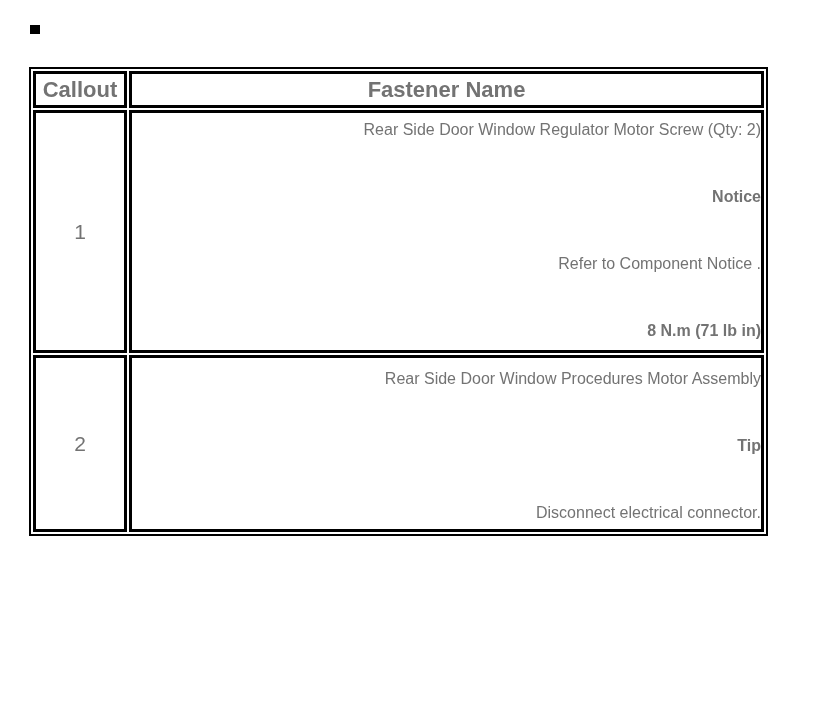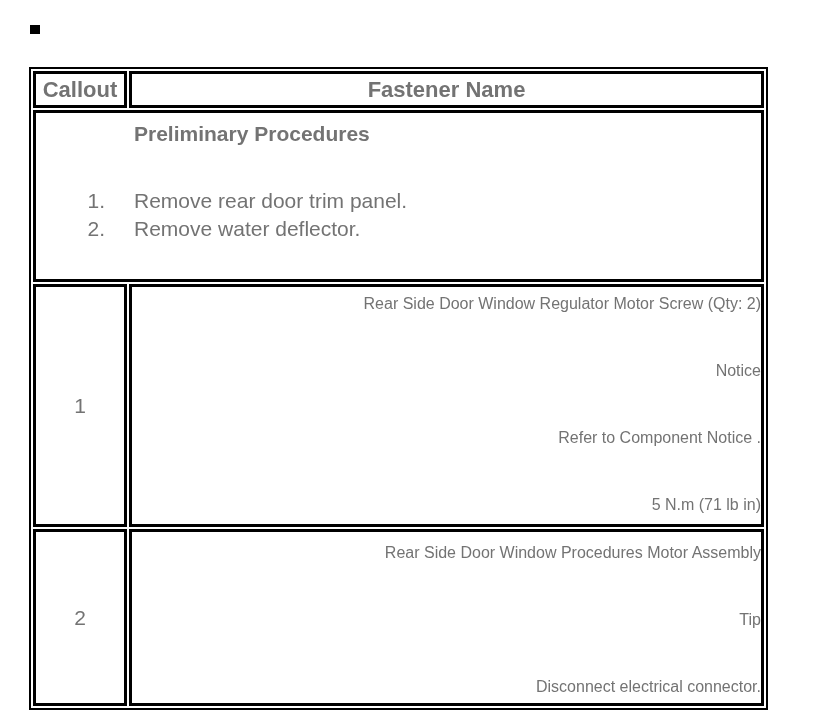--- a/index.html
+++ b/index.html
@@ -98,21 +98,21 @@
   }
   .component-cell p {
     margin: 0 0 45px 0;
     font-size: 16px;
     line-height: 22px;
     white-space: nowrap;
     text-align: right;
   }
   .component-cell p.first-r1 { margin-top: 6px; }
   .component-cell p.first-r2 { margin-top: 10px; }
-  .component-cell p.b { font-weight: normal; }
+  .component-cell p.b { font-weight: bold; }
   .component-cell p.last { margin-bottom: 0; }
 </style>
 </head>
 <body>
 
 <div class="sheet">
 
   <div class="stray-mark"></div>
 
   <table class="callout-table">
@@ -120,43 +120,28 @@
       <col class="col-callout">
       <col class="col-component">
     </colgroup>
 
     <tbody>
         <tr>
       <th class="hdr-cell">Callout</th>
       <th class="hdr-cell">Fastener Name</th>
     </tr>
 
-    <tr>
-      <td class="prelim-cell" colspan="2">
-        <div class="prelim-title">Preliminary Procedures</div>
-        <div class="prelim-steps">
-          <div class="prelim-step">
-            <span class="step-num">1.</span>
-            <span class="step-text">Remove rear door trim panel.</span>
-          </div>
-          <div class="prelim-step">
-            <span class="step-num">2.</span>
-            <span class="step-text">Remove water deflector.</span>
-          </div>
-        </div>
-      </td>
-    </tr>
 
     <tr>
       <td class="callout-cell row-1">1</td>
       <td class="component-cell row-1">
         <p class="first-r1">Rear Side Door Window Regulator Motor Screw (Qty: 2)</p>
         <p class="b">Notice</p>
         <p>Refer to Component Notice .</p>
-        <p class="b last">5 N.m (71 lb in)</p>
+        <p class="b last">8 N.m (71 lb in)</p>
       </td>
     </tr>
 
     <tr>
       <td class="callout-cell row-2">2</td>
       <td class="component-cell row-2">
         <p class="first-r2">Rear Side Door Window Procedures Motor Assembly</p>
         <p class="b">Tip</p>
         <p class="last">Disconnect electrical connector.</p>
       </td>

